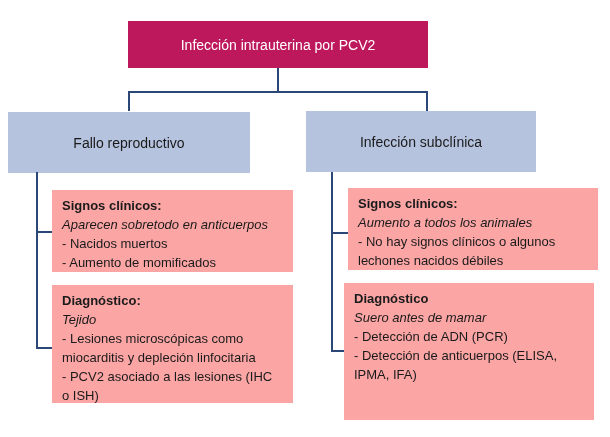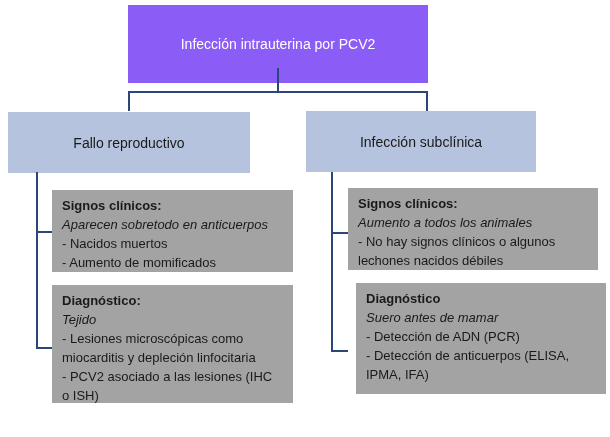--- a/index.html
+++ b/index.html
@@ -11,33 +11,33 @@
     color:#1a1a1a;
     overflow:hidden;
   }
   .node{
     position:absolute;
     display:flex;align-items:center;justify-content:center;
     text-align:center;
     font-size:14px;
   }
   .node.root{
-    left:128px;top:5px;width:300px;height:78px;
-    background:#8b5cf6;color:#ffffff;
+    left:128px;top:21px;width:300px;height:47px;
+    background:#be185d;color:#ffffff;
   }
   .node.branch{
     background:#b5c3de;color:#1a1a1a;
   }
   .line{
     position:absolute;
     background:#2b4777;
   }
   .detail{
     position:absolute;
-    background:#a3a3a3;
+    background:#fca5a5;
     font-size:13px;
     line-height:19px;
     padding:6px 10px 12px 10px;
     box-sizing:border-box;
     overflow:hidden;
   }
   .detail .dt{font-weight:700;}
   .detail .ds{font-style:italic;}
 </style>
 </head>
@@ -77,20 +77,20 @@
   <div class="line" style="left:331px;top:172px;width:2px;height:180px"></div>
   <div class="line" style="left:331px;top:232px;width:17px;height:2px"></div>
   <div class="line" style="left:331px;top:350px;width:17px;height:2px"></div>
 
   <div class="detail" style="left:348px;top:188px;width:250px;height:82px">
     <div class="dt">Signos clínicos:</div>
     <div class="ds">Aumento a todos los animales</div>
     <div class="di">- No hay signos clínicos o algunos lechones nacidos débiles</div>
   </div>
 
-  <div class="detail" style="left:356px;top:283px;width:250px;height:111px">
+  <div class="detail" style="left:344px;top:283px;width:250px;height:137px">
     <div class="dt">Diagnóstico</div>
     <div class="ds">Suero antes de mamar</div>
     <div class="di">- Detección de ADN (PCR)</div>
     <div class="di">- Detección de anticuerpos (ELISA, IPMA, IFA)</div>
   </div>
 
 </div>
 
 </body></html>

